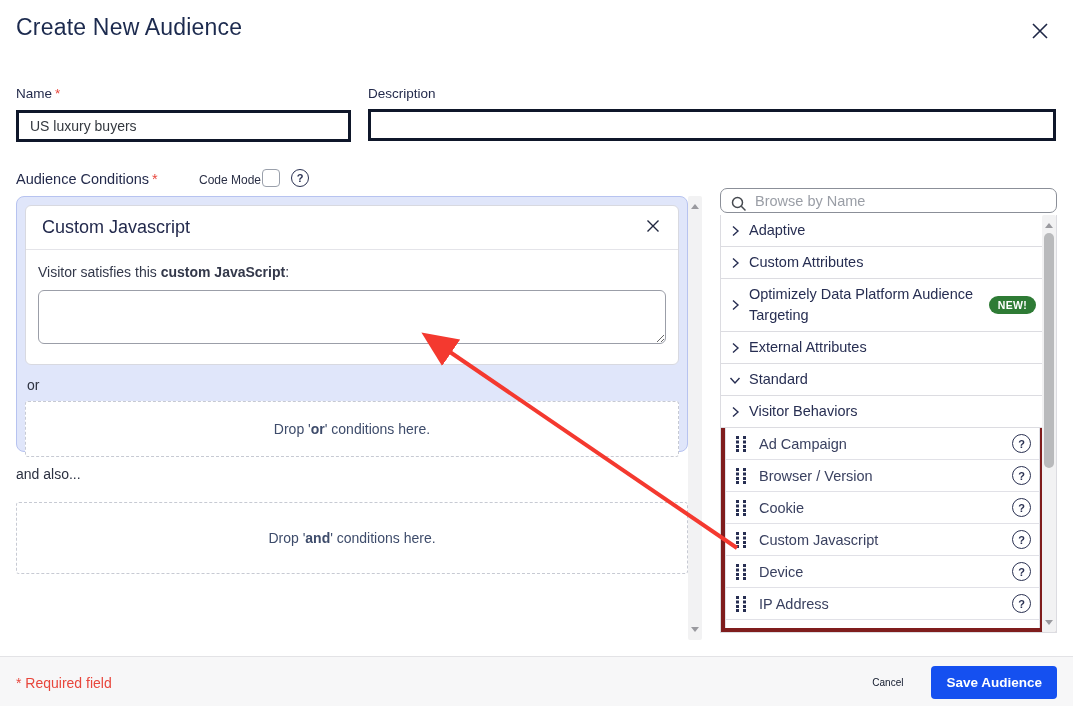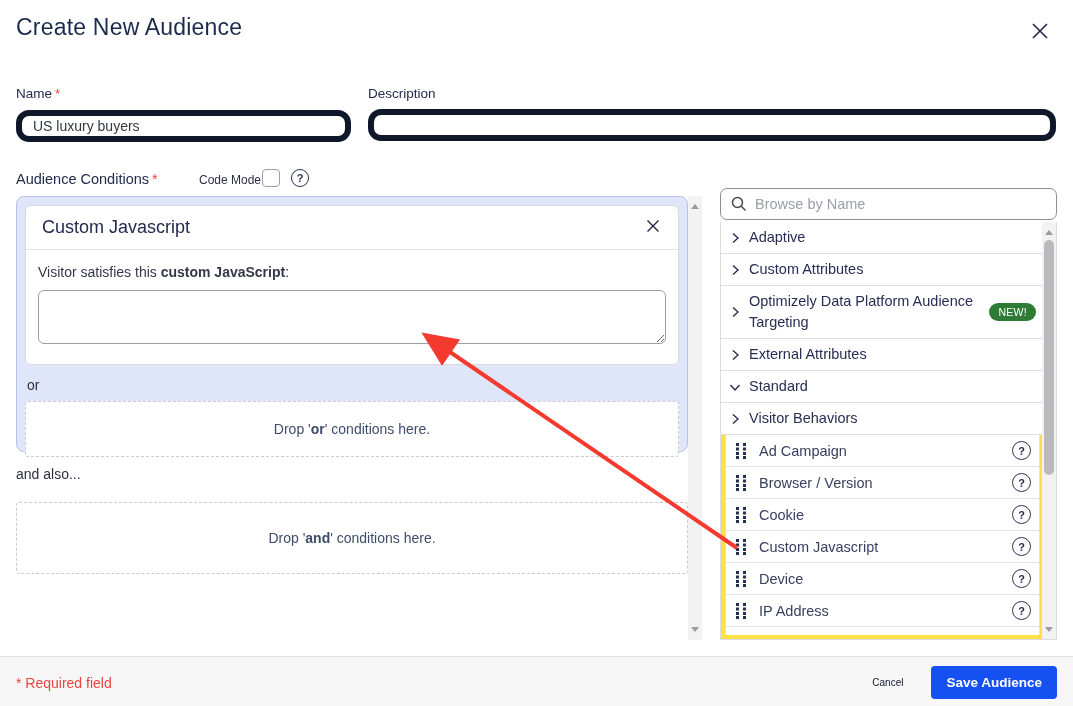--- a/index.html
+++ b/index.html
@@ -13,21 +13,21 @@
   }
   
   .modal-title{ position:absolute; left:16px; top:14px; font-size:23px; font-weight:500; color:#1c2a4e; letter-spacing:.2px;}
   .close-btn{ position:absolute; left:1030px; top:18px; width:26px; height:26px; background:none; border:none; cursor:pointer; }
   .close-btn svg{ display:block; }
 
   
   .field-label{ position:absolute; font-size:13.5px; color:#242b4c; }
   .req{ color:#e8463c; margin-left:3px; }
   .text-input{
-    position:absolute; height:32px; border:6px solid #0f172a; border-radius:13px;
+    position:absolute; height:32px; border:3px solid #0f172a; border-radius:0;
     padding:0 11px; font-size:14px; color:#33383f; background:#fff;
     font-family:"Liberation Sans", sans-serif; outline:none;
   }
   #name-input{ left:16px; top:110px; width:335px; }
   #desc-input{ left:368px; top:109px; width:688px; }
 
   
   .cond-label{ position:absolute; left:16px; top:171px; font-size:14.5px; color:#242b4c; }
   .codemode-label{ position:absolute; left:199px; top:173px; font-size:12px; color:#2a2f45; }
   .codemode-checkbox{ position:absolute; left:262px; top:169px; width:18px; height:18px;
@@ -74,42 +74,42 @@
     display:flex; align-items:center; justify-content:center;
     font-size:14px; color:#3e4c6b;
   }
   .drop-zone b{ font-weight:700; }
   #drop-or{ height:56px; }
   .and-also{ position:absolute; left:0; top:270px; font-size:14px; color:#2b3040; }
   #drop-and{ position:absolute; left:0; top:306px; width:672px; height:72px; }
 
   
   .browse{ position:absolute; left:720px; top:188px; width:337px; }
-  .search-box{ position:relative; width:337px; height:32px; }
+  .search-box{ position:relative; width:337px; height:25px; }
   .search-input{
     width:100%; height:100%; border:1px solid #8b8f98; border-radius:7px;
     padding:0 10px 0 34px; font-size:14.5px; color:#333; outline:none;
     font-family:"Liberation Sans", sans-serif;
   }
   .search-input::placeholder{ color:#9a9ea6; }
   .search-icon{ position:absolute; left:10px; top:7px; }
 
   .cat-list{ position:relative; margin-top:2px; width:337px; height:418px;
-    border:1px solid #dcdce1; border-top:none; background:#fde047; overflow:hidden; }
+    border:1px solid #dcdce1; border-top:none; background:#7f1d1d; overflow:hidden; }
   .cat-row{
     display:flex; align-items:center; gap:8px;
     min-height:32px; padding:0 20px 0 8px; border-bottom:1px solid #dcdce1;
     font-size:14.5px; color:#272e52; cursor:pointer; background:#fff;
   }
   .cat-row .chev{ flex:0 0 auto; display:flex; }
   .cat-row.tall{ padding-top:5px; padding-bottom:5px;justify-content:flex-end; }
   .cat-label{ line-height:1.45; }
   .badge-new{
     margin-left:auto; flex:0 0 auto;
-    background:#2e7b35; color:#fff; font-size:10.5px; font-weight:400;
+    background:#2e7b35; color:#fff; font-size:10.5px; font-weight:700;
     padding:3px 9px; border-radius:10px; letter-spacing:.3px;
   }
   .sub-row{
     display:flex; align-items:center; gap:12px;
     height:32px; margin:0 16px 0 4px; border:1px solid #e1e1e7; border-top:none;
     padding:0 8px 0 10px; font-size:14.5px; color:#3a4160; background:#fff; cursor:grab;
   }
   .sub-row:first-of-type{ border-top:1px solid #e1e1e7; }
   .sub-row .help-circle{ margin-left:auto; width:19px; height:19px; }
   .drag-dots{ flex:0 0 auto; display:flex; }

